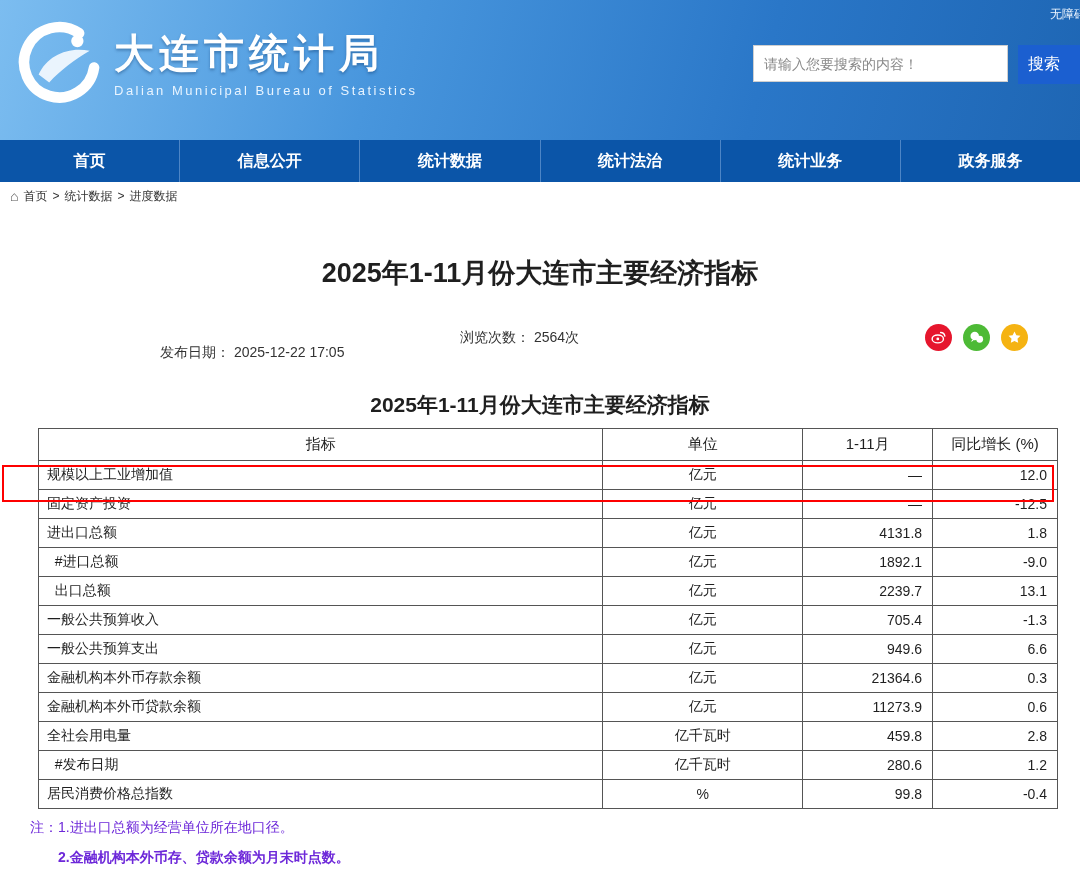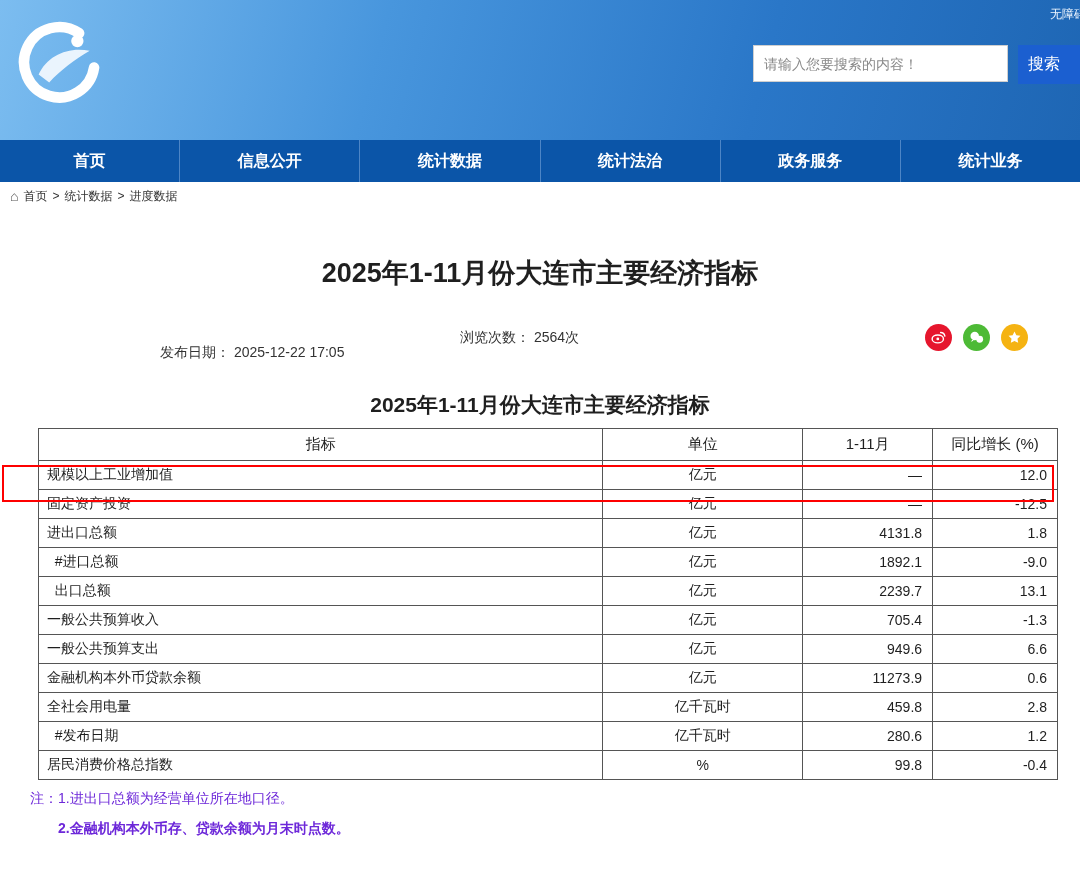--- a/index.html
+++ b/index.html
@@ -97,35 +97,39 @@
 
 <div class="site-header">
   <span class="accessibility">无障碍</span>
 
   <div class="brand">
     <svg class="logo" viewBox="0 0 100 100">
       <path d="M74 15 A 40 40 0 1 0 91 54" stroke="#ffffff" stroke-width="12" fill="none" stroke-linecap="round"></path>
       <path d="M28 62 C 38 40 62 30 86 35 C 70 44 52 58 40 71 Z" fill="#eaf4fd"></path>
       <circle cx="72" cy="24" r="7" fill="#ffffff"></circle>
     </svg>
+    <div class="names">
+      <div class="site-name">大连市统计局</div>
+      <div class="site-name-en">Dalian  Municipal  Bureau  of  Statistics</div>
+    </div>
   </div>
 
   <div class="search-area">
     <input class="search-input" type="text" placeholder="请输入您要搜索的内容！" style="">
     <button class="search-btn">搜索</button>
   </div>
 </div>
 
 <div class="main-nav">
   <div class="nav-item">首页</div>
   <div class="nav-item">信息公开</div>
   <div class="nav-item">统计数据</div>
   <div class="nav-item">统计法治</div>
+  <div class="nav-item">统计业务</div>
   <div class="nav-item">政务服务</div>
-  <div class="nav-item">统计业务</div>
 </div>
 
 <div class="breadcrumb">
   <span class="home-icon">⌂</span>
   <span class="crumb">首页</span>
   <span class="crumb-sep">&gt;</span>
   <span class="crumb">统计数据</span>
   <span class="crumb-sep">&gt;</span>
   <span class="crumb">进度数据</span>
 </div>
@@ -218,20 +222,26 @@
       <td class="c2">705.4</td>
       <td class="c3">-1.3</td>
     </tr>
     <tr>
       <td class="c0">一般公共预算支出</td>
       <td class="c1">亿元</td>
       <td class="c2">949.6</td>
       <td class="c3">6.6</td>
     </tr>
     <tr>
+      <td class="c0">金融机构本外币存款余额</td>
+      <td class="c1">亿元</td>
+      <td class="c2">21364.6</td>
+      <td class="c3">0.3</td>
+    </tr>
+    <tr>
       <td class="c0">金融机构本外币贷款余额</td>
       <td class="c1">亿元</td>
       <td class="c2">11273.9</td>
       <td class="c3">0.6</td>
     </tr>
     <tr>
       <td class="c0">全社会用电量</td>
       <td class="c1">亿千瓦时</td>
       <td class="c2">459.8</td>
       <td class="c3">2.8</td>

